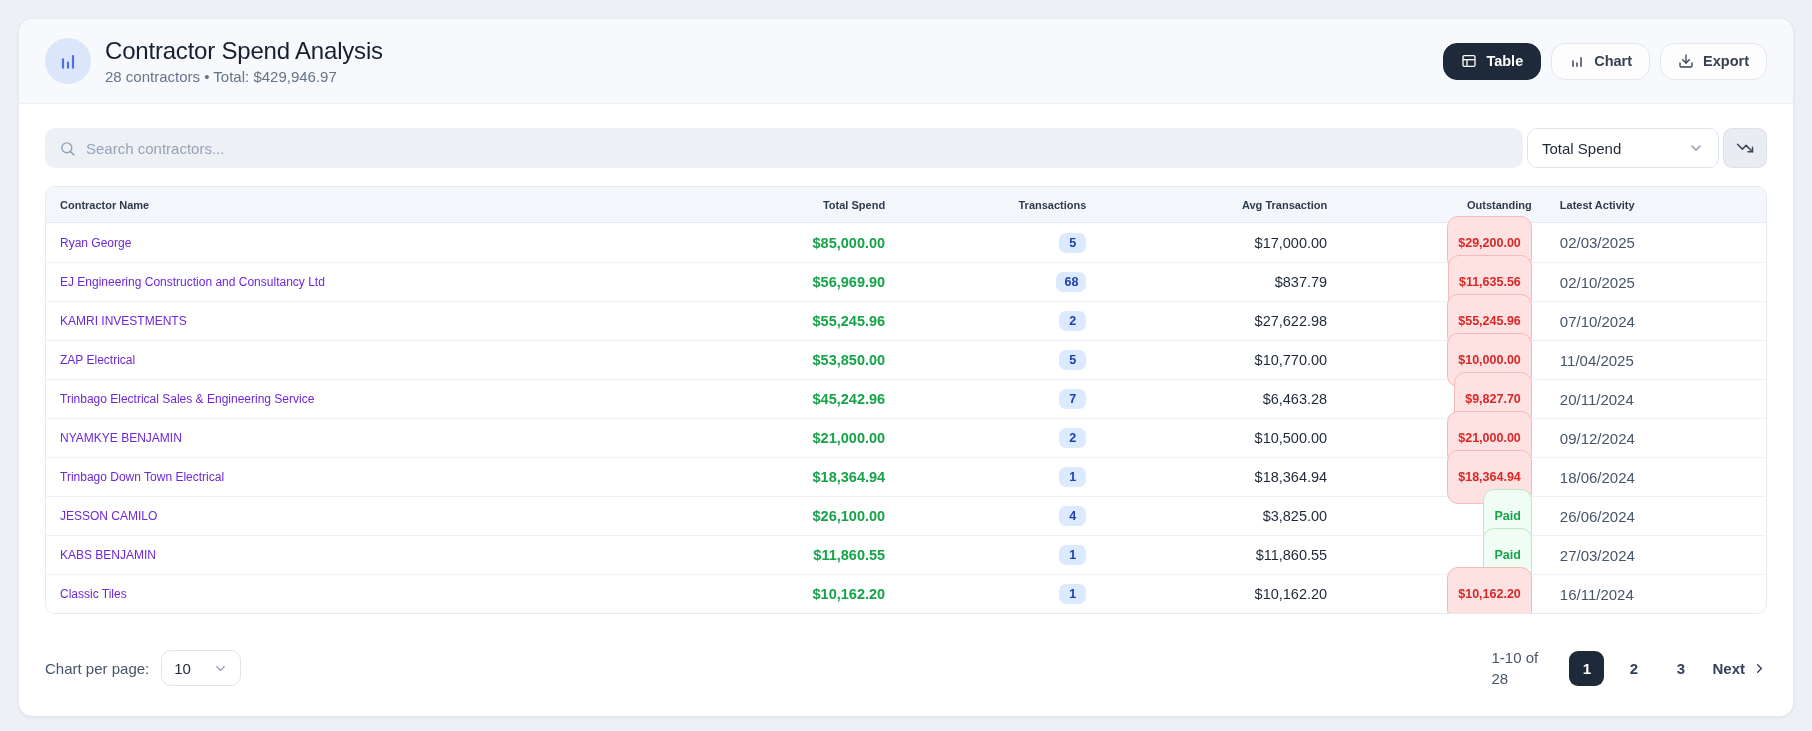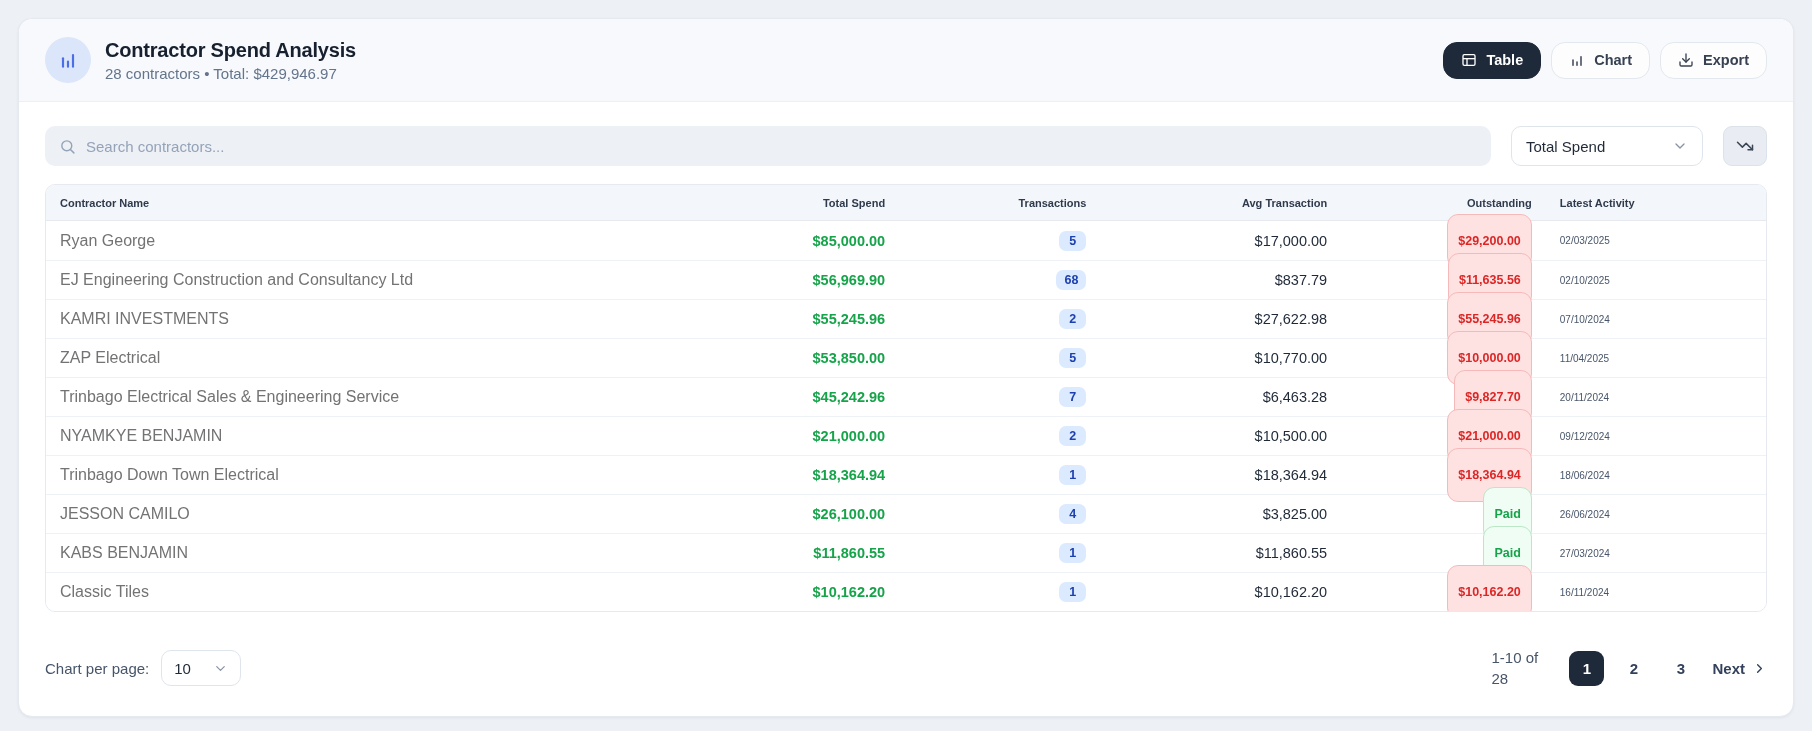--- a/index.html
+++ b/index.html
@@ -25,35 +25,35 @@
     background:#f7f9fc;
     border-bottom:1px solid #eceff5;
     border-radius:14px 14px 0 0;
   }
   .header-left { display:flex; align-items:center; gap:14px; }
   .header-icon {
     width:46px; height:46px; border-radius:50%;
     background:#dbe6fa; color:#4c6fe7;
     display:flex; align-items:center; justify-content:center;
   }
-  .page-title { font-size:20px; font-weight:700; color:#16202e; letter-spacing:-.2px; }
+  .page-title { font-size:24px; font-weight:400; color:#16202e; letter-spacing:-.2px; }
   .page-subtitle { font-size:15px; color:#64748b; margin-top:3px; }
   .header-actions { display:flex; align-items:center; gap:10px; }
   .btn {
     display:inline-flex; align-items:center; gap:9px;
     height:37px; padding:0 17px;
     border-radius:14px; font-family:inherit;
     font-size:14.5px; font-weight:600; cursor:pointer;
     white-space:nowrap;
   }
   .btn-dark { background:#1e2939; color:#ffffff; border:1px solid #1e2939; }
   .btn-light { background:#fdfdfe; color:#374151; border:1px solid #e3e8ef;text-align:right; }
   .btn svg { flex:0 0 auto; }
   
-  .toolbar { display:flex; align-items:center; gap:20px; padding:24px 26px 18px; }
+  .toolbar { display:flex; align-items:center; gap:4px; padding:24px 26px 18px; }
   .search-box {
     flex:1; display:flex; align-items:center; gap:10px;
     height:40px; padding:0 14px;
     background:#edf0f5; border-radius:10px; color:#94a3b8;
   }
   .search-box input {
     flex:1; border:none; outline:none; background:transparent;
     font-family:inherit; font-size:15px; color:#334155;
   }
   .search-box input::placeholder { color:#94a3b8; }
@@ -83,36 +83,36 @@
   }
   .thead {
     background:#f3f6fa; height:36px;
     font-size:11px; font-weight:700; color:#2f3b4c;
     border-bottom:1px solid #e6eaf0;
   }
   .tr { height:39px; border-top:1px solid #eef1f6; background:#fff; }
   .tr:first-child { border-top:none; }
   .td, .th { padding:0 14px; white-space:nowrap; overflow:hidden; }
   .al { text-align:left; } .ar { text-align:right; }
-  .cell-name { font-size:16px; color:#737373; }
+  .cell-name { font-size:12px; color:#6d28d9; }
   .money-green { font-size:14.5px; font-weight:600; color:#16a34a; }
   .tx-badge {
     display:inline-block; min-width:27px; text-align:center;
     padding:3px 8px; border-radius:7px;
     background:#dbeafe; color:#1e40af;
     font-size:12.5px; font-weight:700;
   }
   .cell-avg { font-size:14.5px; color:#1f2937; }
   .badge {
     display:inline-block; padding:19px 10px; border-radius:11px;
     font-size:12.5px; font-weight:700;
   }
   .badge-overdue { background:#fee2e2; border:1px solid #f6b9b9; color:#dc2626; }
   .badge-paid { background:#f0fdf4; border:1px solid #bbe7c6; color:#16a34a; }
-  .cell-date { font-size:10px; color:#475569; }
+  .cell-date { font-size:15px; color:#475569; }
   
   .card-footer {
     display:flex; align-items:center; justify-content:space-between;
     padding:22px 26px 26px; margin-top:auto;
   }
   .rpp { display:flex; align-items:center; gap:12px; font-size:15px; color:#475569; }
   .rpp-select { width:80px; height:36px; padding:0 12px; }
   .pagination { display:flex; align-items:center; }
   .range-text { width:52px; font-size:15px; color:#475569; line-height:1.45; margin-right:26px; }
   .pages { display:flex; align-items:center; gap:12px; }

